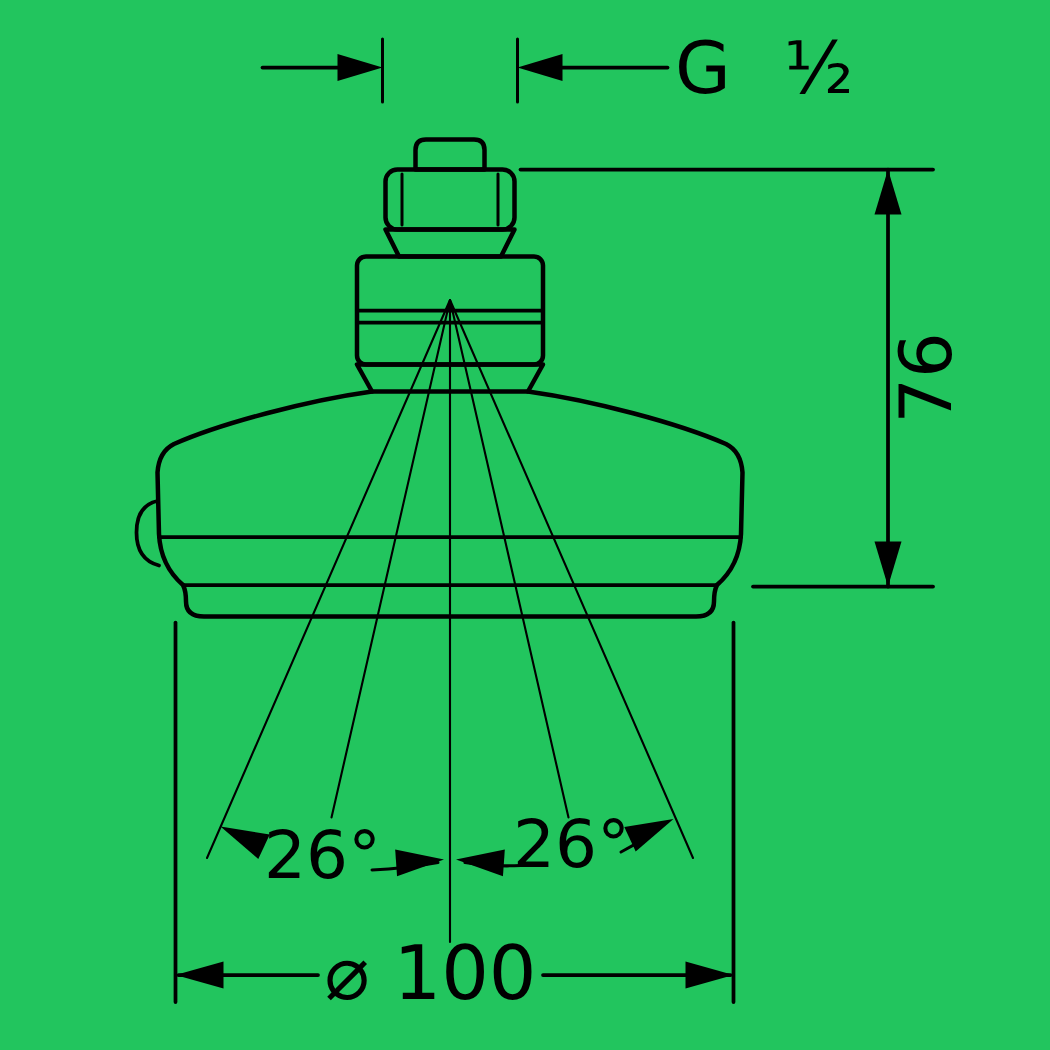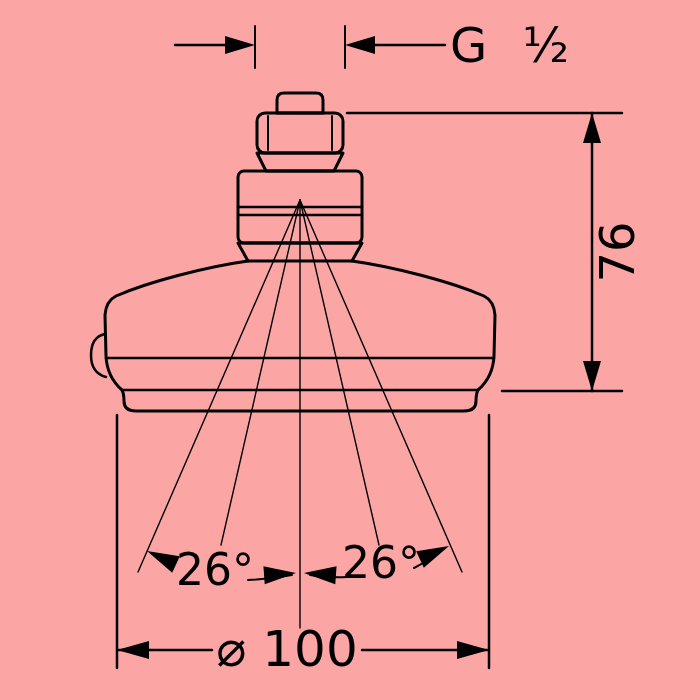--- a/index.html
+++ b/index.html
@@ -5,21 +5,21 @@
   html, body {
     margin: 0;
     padding: 0;
     background: #ffffff;
     font-family: "DejaVu Sans", "Liberation Sans", sans-serif;
   }
   .canvas {
     position: relative;
     width: 700px;
     height: 700px;
-    background: #fca5a5;
+    background: #22c55e;
     overflow: hidden;
     text-align: center;
   }
   svg { display: block; }
   text {
     font-family: "DejaVu Sans", "Liberation Sans", sans-serif;
     fill: #000000;
   }
   .dim-label { font-size: 48px; }
   .dim-label-spaced { font-size: 48px; letter-spacing: 10px; }

